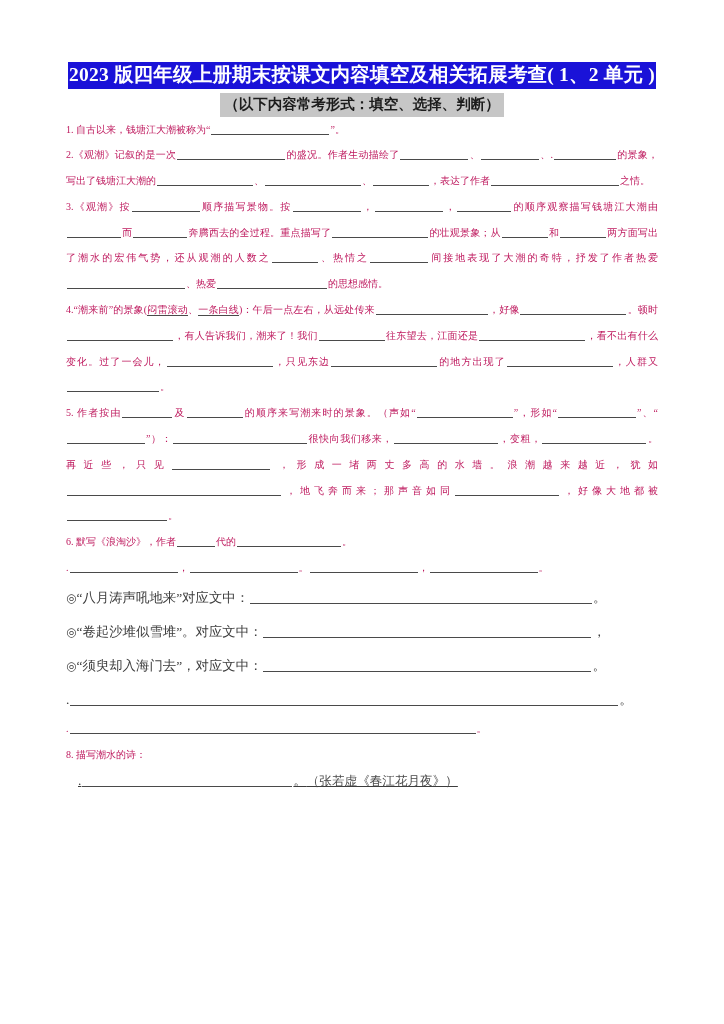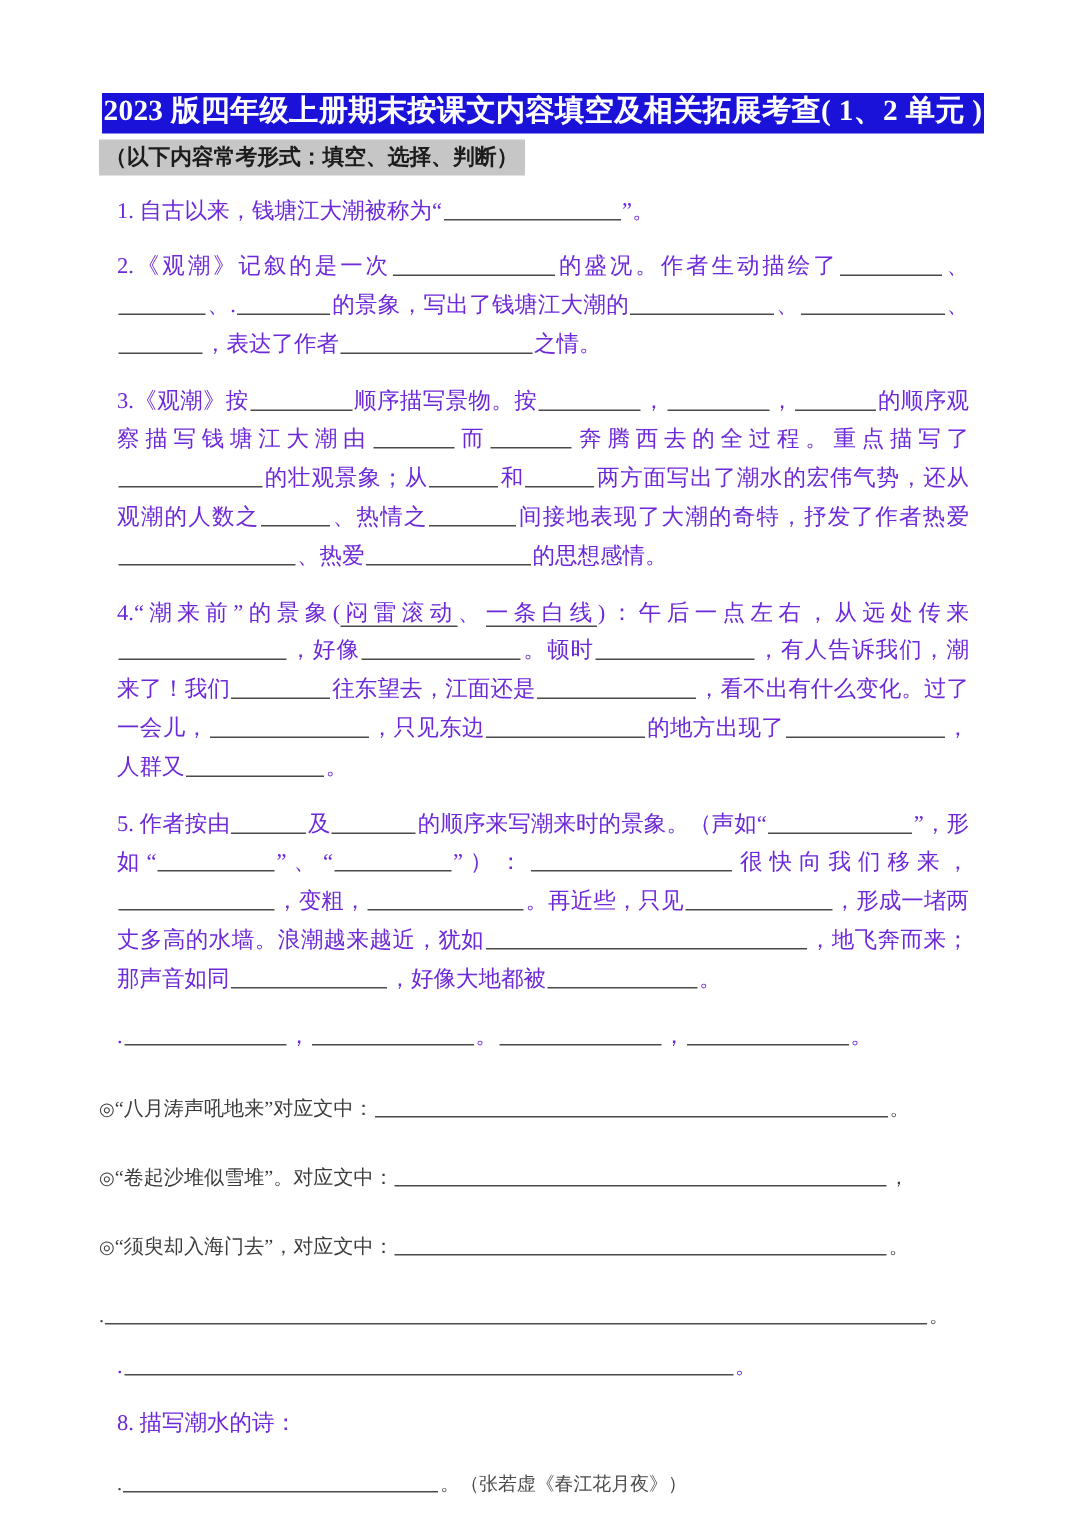--- a/index.html
+++ b/index.html
@@ -38,21 +38,21 @@
     font-family: "Liberation Serif", "DejaVu Serif", serif;
     font-weight: bold;
     font-size: 19.5px;
     letter-spacing: 0.2px;
     padding: 3px 1px 4px 1px;
     white-space: nowrap;
   }
   .subtitle-bar {
     display: block;
     width: 100%;
-    text-align: left;
+    text-align: center;
     margin: 4px 0 0 0;
   }
   .subtitle-text {
     display: inline-block;
     background: #c6c6c6;
     color: #1c1c1c;
     font-family: "Liberation Sans", "DejaVu Sans", sans-serif;
     font-weight: bold;
     font-size: 14.5px;
     padding: 2px 4px 3px 4px;
@@ -64,26 +64,26 @@
     text-align: center;
     color: #3b32b5;
     font-size: 12.5px;
     font-weight: bold;
     margin: 16px 0 6px 0;
     letter-spacing: 0.5px;
   }
 
   
   .q {
-    font-size: 15px;
+    font-size: 10px;
     line-height: 25.8px;
     text-align: justify;
     text-justify: inter-ideograph;
-    margin: 12px;
-    color: #6d28d9;
+    margin: 0;
+    color: #be185d;
     word-break: break-all;
   }
   .q + .q { margin-top: 0; }
 
   .txt { white-space: pre-wrap; }
 
   
   .bl {
     display: inline-block;
     border-bottom: 1px solid #4a4a4a;
@@ -92,35 +92,35 @@
     margin: 0 1px;
   }
   
   .ul {
     border-bottom: 1px solid #4a4a4a;
     padding-bottom: 0px;
   }
 
   .bullet-row {
     font-size: 13.4px;
-    line-height: 21px;
+    line-height: 33px;
     color: #3d3d3d;
     white-space: nowrap;
-    margin-top: 24px;
   }
   .bullet-ico {
     font-size: 12px;
     color: #3d3d3d;
   }
 
   .poem-row {
     font-size: 13.4px;
     line-height: 27px;
     color: #3d3d3d;
     padding-left: 12px;
+    text-decoration: underline;
   }
   .poem-src {
     font-family: "Liberation Serif", "DejaVu Serif", serif;
     font-size: 12.6px;
     color: #4a4a4a;
   }
 </style>
 </head>
 <body>
 
@@ -147,20 +147,23 @@
   </p>
 
   <p class="q">
     <span class="txt">4.“潮来前”的景象(</span><span class="txt ul">闷雷滚动</span><span class="txt">、</span><span class="txt ul">一条白线</span><span class="txt">)：午后一点左右，从远处传来</span><span class="bl" style="width:112px"></span><span class="txt">，</span><span class="txt">好像</span><span class="bl" style="width:106px"></span><span class="txt">。顿时</span><span class="bl" style="width:106px"></span><span class="txt">，有人告诉我们，潮来了！我们</span><span class="bl" style="width:66px"></span><span class="txt">往</span><span class="txt">东望去，江面还是</span><span class="bl" style="width:106px"></span><span class="txt">，看不出有什么变化。过了一会儿，</span><span class="bl" style="width:106px"></span><span class="txt">，</span><span class="txt">只见东边</span><span class="bl" style="width:106px"></span><span class="txt">的地方出现了</span><span class="bl" style="width:106px"></span><span class="txt">，人群又</span><span class="bl" style="width:92px"></span><span class="txt">。</span>
   </p>
 
   <p class="q">
     <span class="txt">5. 作者按由</span><span class="bl" style="width:50px"></span><span class="txt">及</span><span class="bl" style="width:56px"></span><span class="txt">的顺序来写潮来时的景象。（声如“</span><span class="bl" style="width:96px"></span><span class="txt">”，形</span><span class="txt">如“</span><span class="bl" style="width:78px"></span><span class="txt">”、“</span><span class="bl" style="width:78px"></span><span class="txt">”）：</span><span class="bl" style="width:134px"></span><span class="txt">很快向我们移</span><span class="txt">来，</span><span class="bl" style="width:104px"></span><span class="txt">，变粗，</span><span class="bl" style="width:104px"></span><span class="txt">。再近些，只见</span><span class="bl" style="width:98px"></span><span class="txt">，形成一</span><span class="txt">堵两丈多高的水墙。浪潮越来越近，犹如</span><span class="bl" style="width:214px"></span><span class="txt">，</span><span class="txt">地飞奔而来；那声音如同</span><span class="bl" style="width:104px"></span><span class="txt">，好像大地都被</span><span class="bl" style="width:100px"></span><span class="txt">。</span>
   </p>
 
+  <p class="q">
+    <span class="txt">6. 默写《浪淘沙》，作者</span><span class="bl" style="width:38px"></span><span class="txt">代的</span><span class="bl" style="width:104px"></span><span class="txt">。</span>
+  </p>
 
   <p class="q">
     <span class="txt">.</span><span class="bl" style="width:108px"></span><span class="txt">，</span><span class="bl" style="width:108px"></span><span class="txt">。</span><span class="bl" style="width:108px"></span><span class="txt">，</span><span class="bl" style="width:108px"></span><span class="txt">。</span>
   </p>
 
   <div class="bullet-row">
     <span class="bullet-ico">◎</span><span class="txt">“八月涛声吼地来”对应文中：</span><span class="bl" style="width:342px"></span><span class="txt">。</span>
   </div>
   <div class="bullet-row">
     <span class="bullet-ico">◎</span><span class="txt">“卷起沙堆似雪堆”。对应文中：</span><span class="bl" style="width:328px"></span><span class="txt">，</span>

